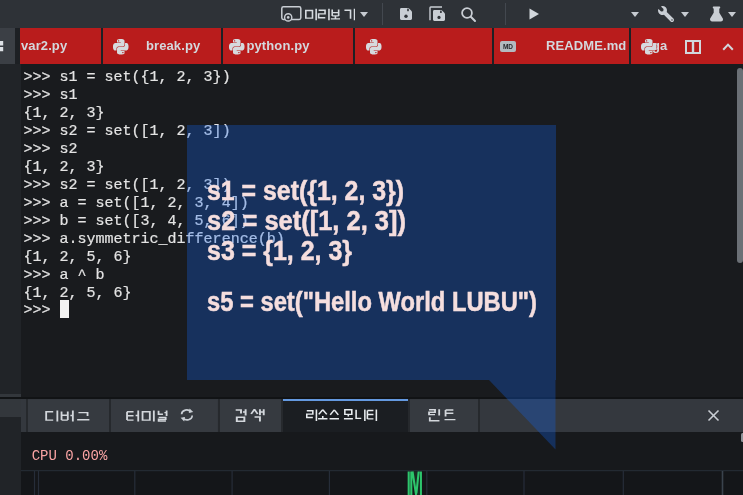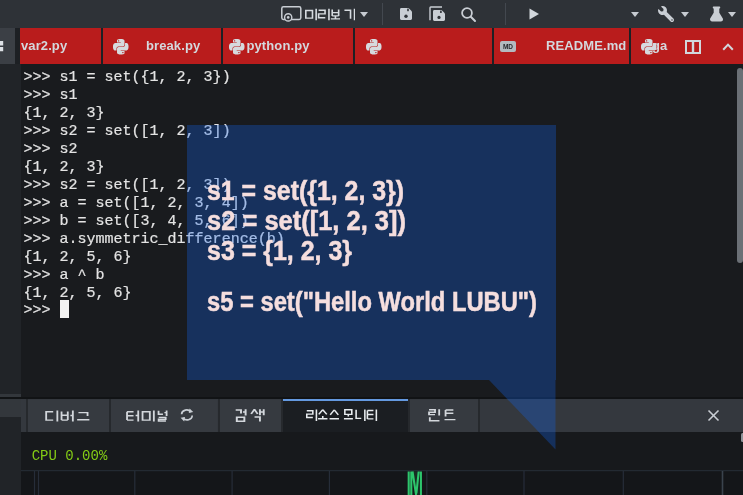--- a/index.html
+++ b/index.html
@@ -246,21 +246,21 @@
     </svg>
     <div class="abs psep" style="left:457px;"></div>
 
     <svg class="abs" style="left:686px;top:10px;" width="13" height="13" viewBox="0 0 13 13">
       <line x1="1.5" y1="1.5" x2="11.5" y2="11.5" stroke="#c9ced4" stroke-width="1.6"></line>
       <line x1="11.5" y1="1.5" x2="1.5" y2="11.5" stroke="#c9ced4" stroke-width="1.6"></line>
     </svg>
   </div>
 
   <div class="abs" id="pbody">
-    <div class="abs" style="left:10.7px;top:16.3px;color:#84cc16;font-family:'Liberation Mono',monospace;font-size:14px;">CPU 0.00%</div>
+    <div class="abs" style="left:10.7px;top:16.3px;color:#fca5a5;font-family:'Liberation Mono',monospace;font-size:14px;">CPU 0.00%</div>
     <svg class="abs" style="left:0;top:38px;" width="722" height="25" viewBox="0 0 722 25">
       <rect x="0" y="0" width="722" height="25" fill="#141619"></rect>
       <line x1="0" y1="0.5" x2="722" y2="0.5" stroke="#232a32" stroke-width="1.3"></line>
       <g stroke="#262d39" stroke-width="1.2">
         <line x1="13.5" y1="1" x2="13.5" y2="25"></line>
         <line x1="17.5" y1="1" x2="17.5" y2="25"></line>
         <line x1="113.8" y1="1" x2="113.8" y2="25"></line>
         <line x1="211.1" y1="1" x2="211.1" y2="25"></line>
         <line x1="308.4" y1="1" x2="308.4" y2="25"></line>
         <line x1="405.8" y1="1" x2="405.8" y2="25"></line>

